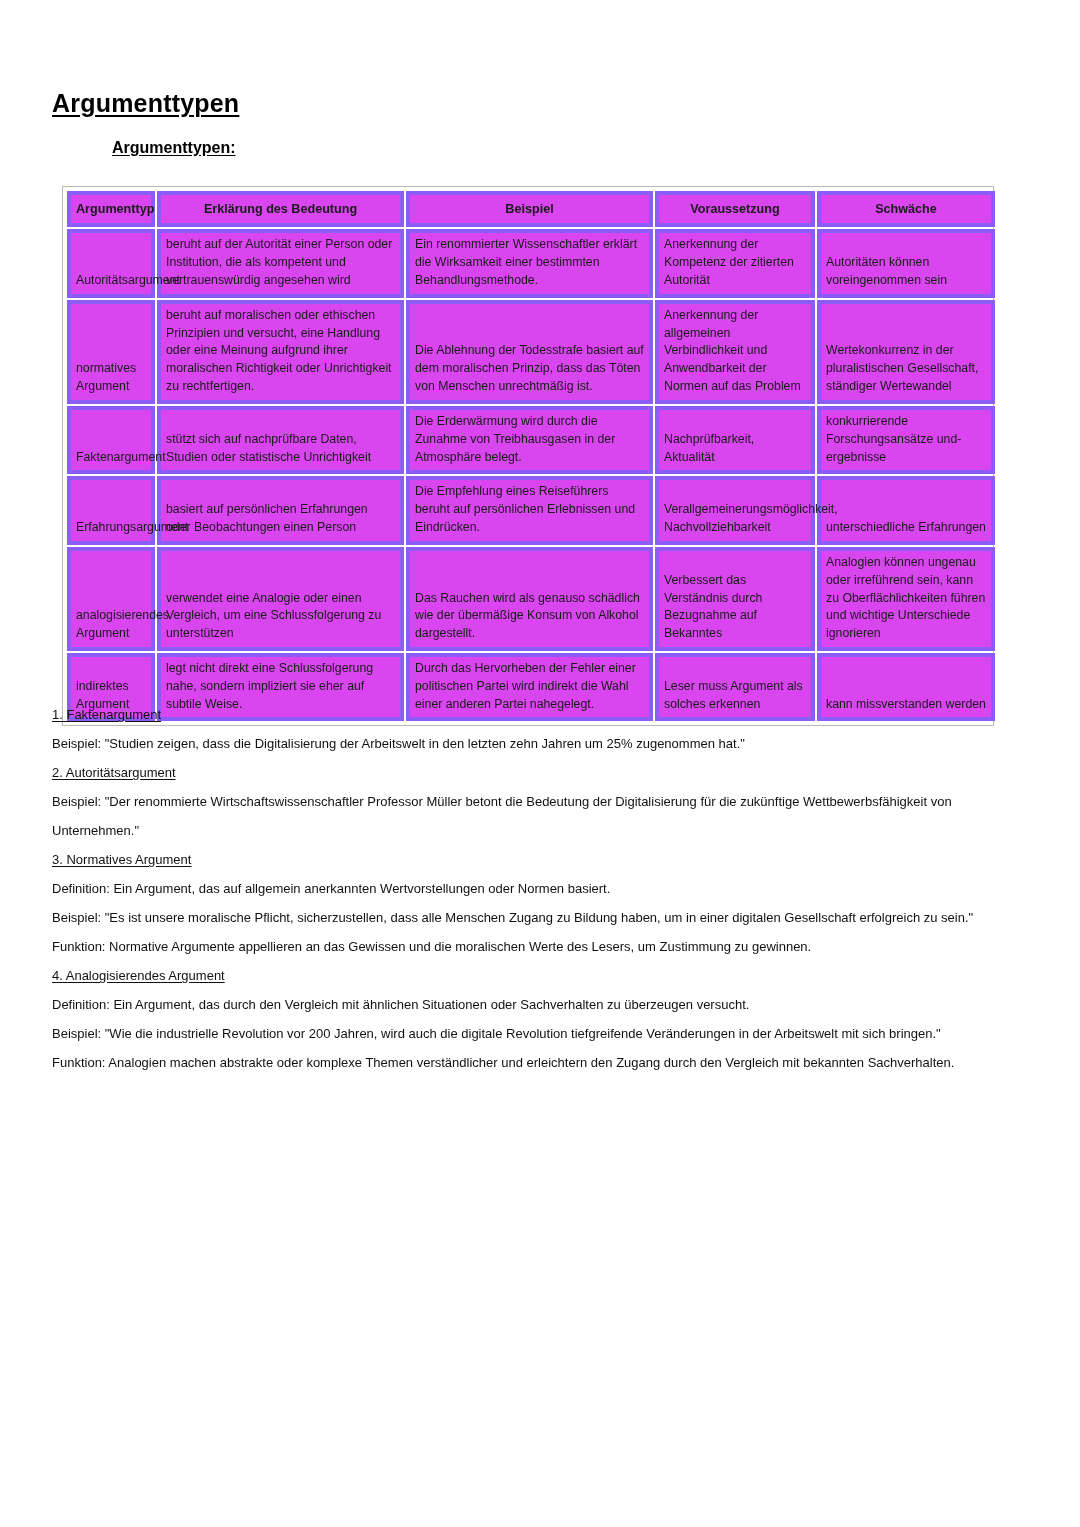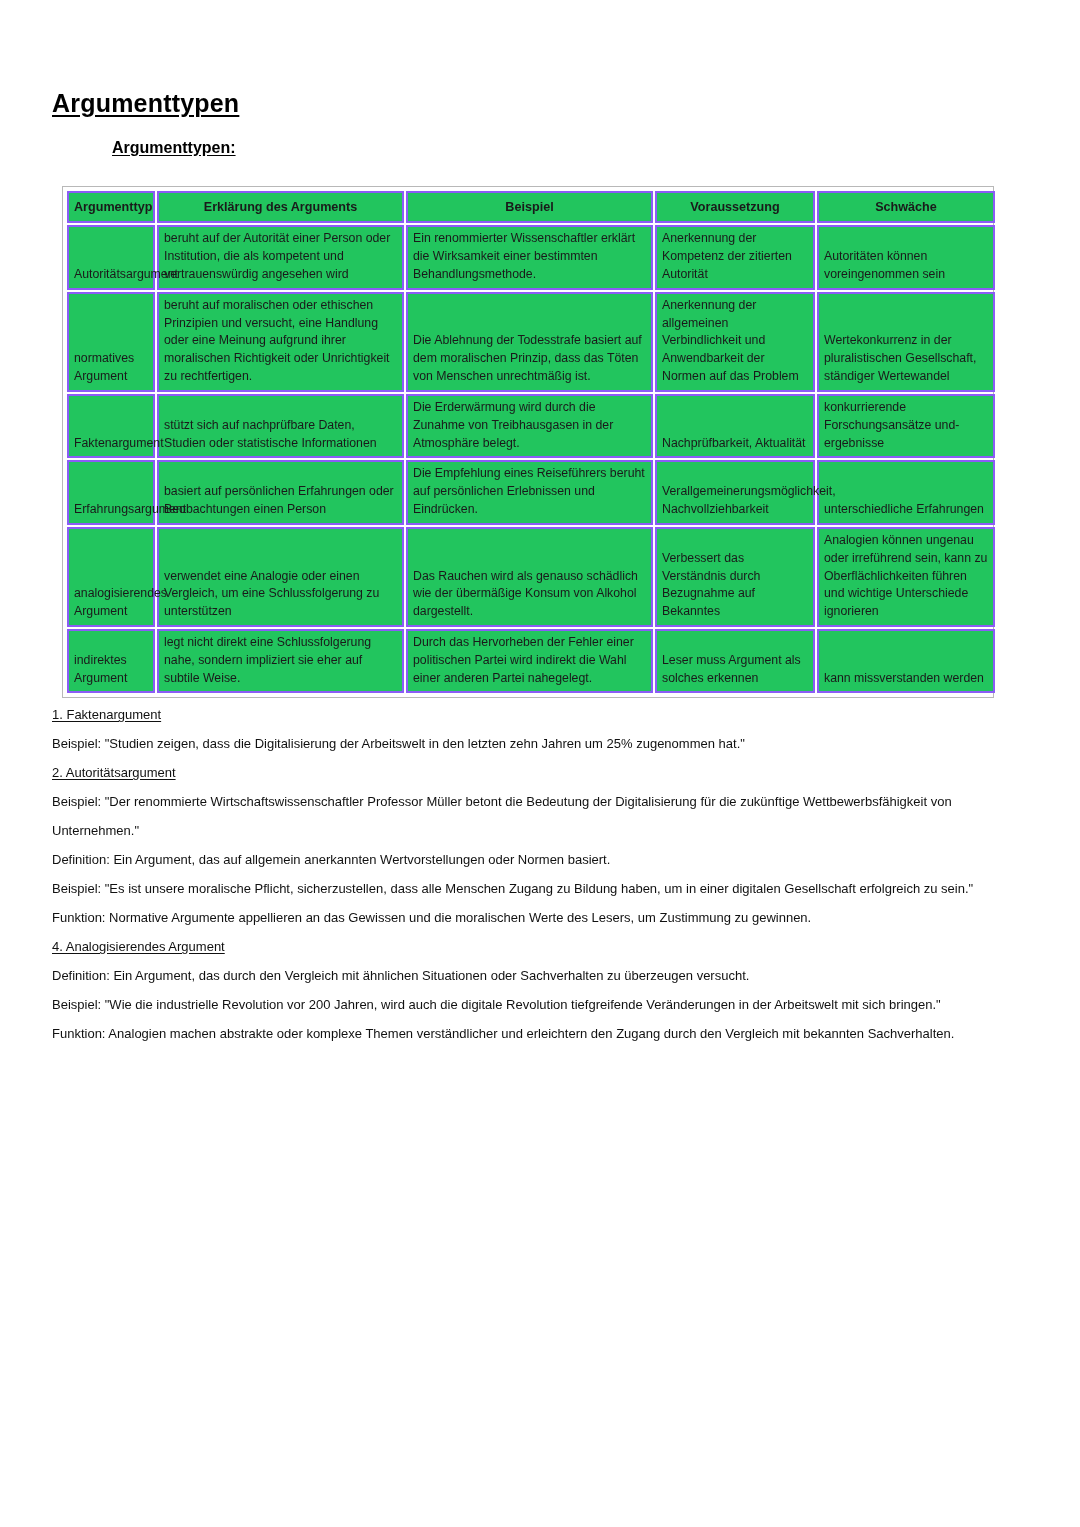--- a/index.html
+++ b/index.html
@@ -64,25 +64,25 @@
     border-spacing: 2px;
     table-layout: fixed;
     font-family: "Liberation Sans", sans-serif;
     font-size: 12.3px;
     line-height: 1.45;
     color: #1a1a1a;
   }
 
   table.arg-table th,
   table.arg-table td {
-    border: 2px solid #8b5cf6;
+    border: 4px solid #8b5cf6;
     padding: 3px 5px 4px 5px;
     vertical-align: bottom;
     text-align: left;
-    background: #22c55e;
+    background: #d946ef;
   }
 
   table.arg-table thead th {
     text-align: center;
     font-weight: bold;
     vertical-align: middle;
     padding-top: 5px;
     padding-bottom: 5px;
     font-size: 12.6px;
   }
@@ -133,21 +133,21 @@
       <colgroup>
         <col class="col-typ">
         <col class="col-erkl">
         <col class="col-bsp">
         <col class="col-voraus">
         <col class="col-schwaeche">
       </colgroup>
       <thead>
         <tr>
           <th>Argumenttyp</th>
-          <th>Erklärung des Arguments</th>
+          <th>Erklärung des Bedeutung</th>
           <th>Beispiel</th>
           <th>Voraussetzung</th>
           <th>Schwäche</th>
         </tr>
       </thead>
       <tbody>
         <tr>
           <td>Autoritätsargument</td>
           <td class="cell-top">beruht auf der Autorität einer Person oder Institution, die als kompetent und vertrauenswürdig angesehen wird</td>
           <td class="cell-top">Ein renommierter Wissenschaftler erklärt die Wirksamkeit einer bestimmten Behandlungsmethode.</td>
@@ -156,21 +156,21 @@
         </tr>
         <tr>
           <td>normatives Argument</td>
           <td class="cell-top">beruht auf moralischen oder ethischen Prinzipien und versucht, eine Handlung oder eine Meinung aufgrund ihrer moralischen Richtigkeit oder Unrichtigkeit zu rechtfertigen.</td>
           <td>Die Ablehnung der Todesstrafe basiert auf dem moralischen Prinzip, dass das Töten von Menschen unrechtmäßig ist.</td>
           <td class="cell-top"> Anerkennung der allgemeinen Verbindlichkeit und Anwendbarkeit der Normen auf das Problem</td>
           <td>Wertekonkurrenz in der pluralistischen Gesellschaft, ständiger Wertewandel</td>
         </tr>
         <tr>
           <td>Faktenargument</td>
-          <td>stützt sich auf nachprüfbare Daten, Studien oder statistische Informationen</td>
+          <td>stützt sich auf nachprüfbare Daten, Studien oder statistische Unrichtigkeit</td>
           <td class="cell-top">Die Erderwärmung wird durch die Zunahme von Treibhausgasen in der Atmosphäre belegt.</td>
           <td>Nachprüfbarkeit, Aktualität</td>
           <td class="cell-top">konkurrierende Forschungsansätze und-ergebnisse</td>
         </tr>
         <tr>
           <td>Erfahrungsargument</td>
           <td>basiert auf persönlichen Erfahrungen oder Beobachtungen einen Person</td>
           <td class="cell-top">Die Empfehlung eines Reiseführers beruht auf persönlichen Erlebnissen und Eindrücken.</td>
           <td>Verallgemeinerungsmöglichkeit, Nachvollziehbarkeit</td>
           <td>unterschiedliche Erfahrungen</td>
@@ -198,20 +198,23 @@
     <p>
         <span class="sec-head">1. Faktenargument</span>
       </p>
     <p>Beispiel: "Studien zeigen, dass die Digitalisierung der Arbeitswelt in den letzten zehn Jahren um 25% zugenommen hat."</p>
 
     <p>
         <span class="sec-head">2. Autoritätsargument</span>
       </p>
     <p>Beispiel: "Der renommierte Wirtschaftswissenschaftler Professor Müller betont die Bedeutung der Digitalisierung für die zukünftige Wettbewerbsfähigkeit von Unternehmen."</p>
 
+    <p>
+        <span class="sec-head">3. Normatives Argument</span>
+      </p>
     <p>Definition: Ein Argument, das auf allgemein anerkannten Wertvorstellungen oder Normen basiert.</p>
     <p>Beispiel: "Es ist unsere moralische Pflicht, sicherzustellen, dass alle Menschen Zugang zu Bildung haben, um in einer digitalen Gesellschaft erfolgreich zu sein."</p>
     <p>Funktion: Normative Argumente appellieren an das Gewissen und die moralischen Werte des Lesers, um Zustimmung zu gewinnen.</p>
 
     <p>
         <span class="sec-head">4. Analogisierendes Argument</span>
       </p>
     <p>Definition: Ein Argument, das durch den Vergleich mit ähnlichen Situationen oder Sachverhalten zu überzeugen versucht.</p>
     <p>Beispiel: "Wie die industrielle Revolution vor 200 Jahren, wird auch die digitale Revolution tiefgreifende Veränderungen in der Arbeitswelt mit sich bringen."</p>
     <p>Funktion: Analogien machen abstrakte oder komplexe Themen verständlicher und erleichtern den Zugang durch den Vergleich mit bekannten Sachverhalten.</p>

